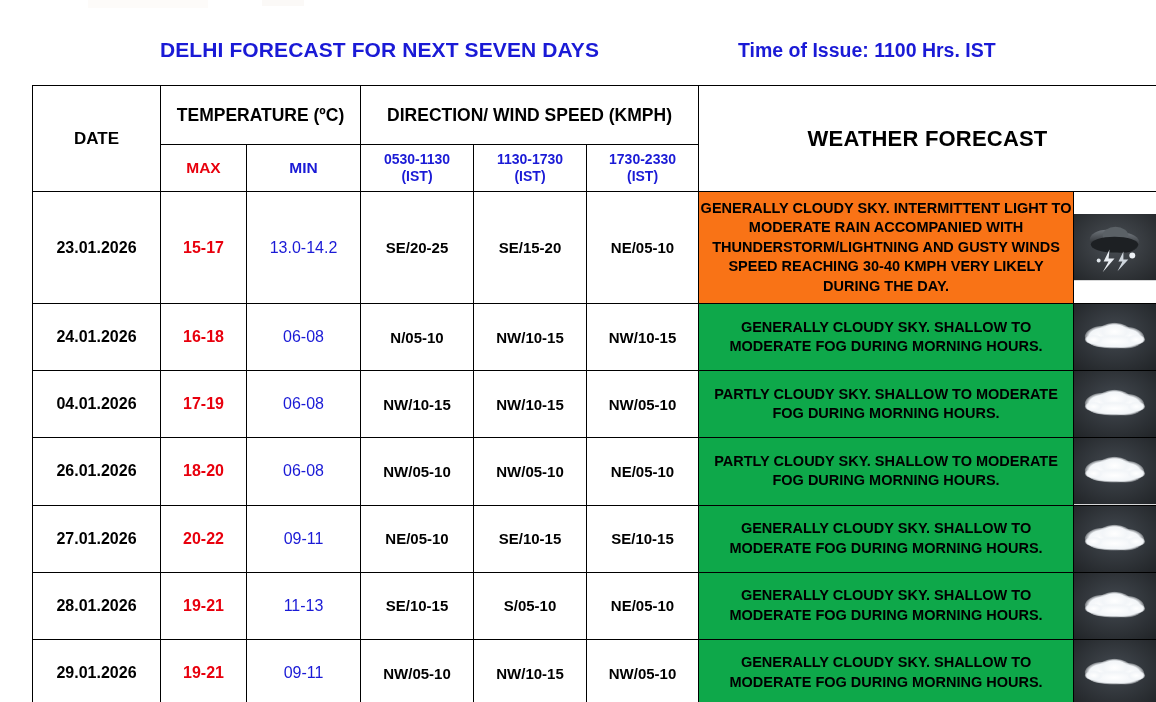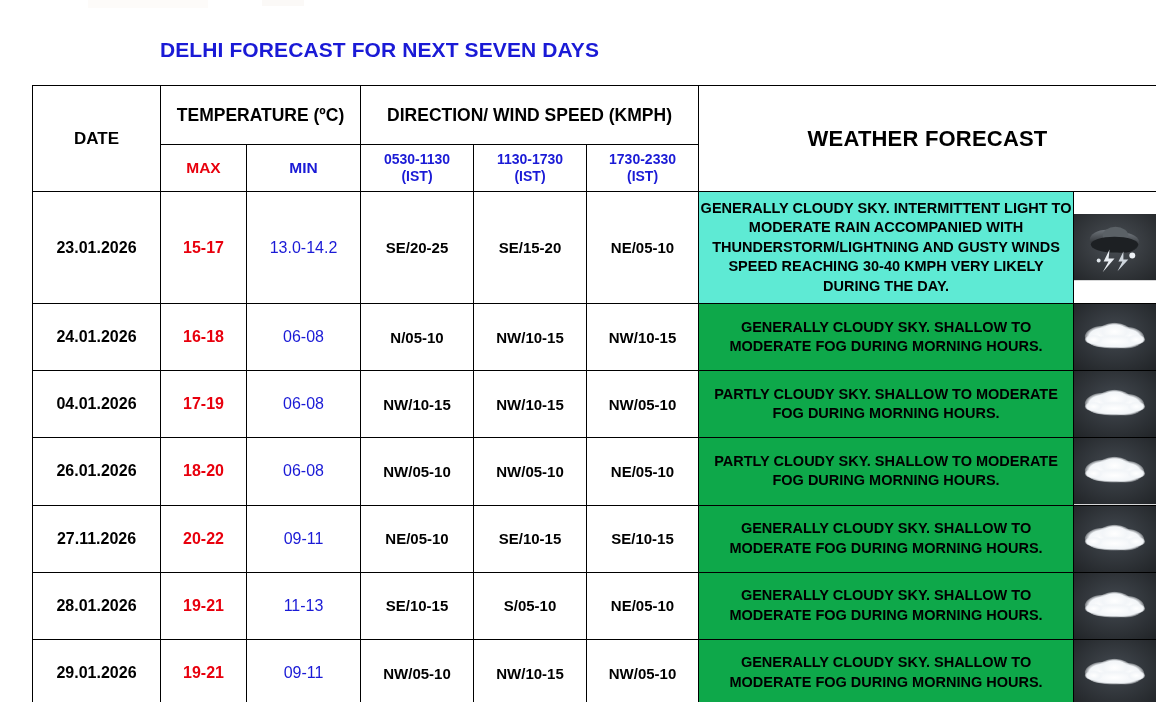--- a/index.html
+++ b/index.html
@@ -143,21 +143,21 @@
     font-weight: bold;
     color: #000;
   }
   td.fc-cell {
     font-size: 14.5px;
     font-weight: bold;
     color: #000;
     line-height: 1.35;
     padding: 4px 6px;
   }
-  td.fc-cell.yellow { background: #5eead4; }
+  td.fc-cell.yellow { background: #f97316; }
   td.fc-cell.green  { background: #0ea84a; }
 
   td.icon-cell {
     padding: 0;
     background: #ffffff;
     height: 100%;
   }
   .icon-box {
     width: 100%;
     height: 100%;
@@ -185,20 +185,21 @@
     <path d="M6 6 Q 24 -8 46 -2 L 46 12 Q 26 6 10 18 Z" fill="#e2631a"></path>
     <path d="M86 6 Q 68 -8 46 -2 L 46 12 Q 66 6 82 18 Z" fill="#1e9243"></path>
     <ellipse cx="46" cy="9" rx="14" ry="10" fill="#f2f2f2" stroke="#bdbdbd" stroke-width="1"></ellipse>
     <ellipse cx="46" cy="16" rx="11" ry="6" fill="#ffffff" stroke="#9a9a9a" stroke-width="1"></ellipse>
     <text x="46" y="18" font-size="5" text-anchor="middle" fill="#6a6a6a" font-family="'Liberation Sans', sans-serif">IMD</text>
   </svg>
 </div>
 
 <div class="titlebar">
   <div class="main-title">DELHI FORECAST FOR NEXT SEVEN DAYS</div>
+  <div class="issue-time">Time of Issue: 1100 Hrs. IST</div>
 </div>
 
 <div class="table-wrap">
   <table class="fc">
     <colgroup>
       <col class="c-date">
         <col class="c-max">
         <col class="c-min">
       <col class="c-w1">
         <col class="c-w2">
@@ -358,21 +359,21 @@
   <ellipse cx="52" cy="34" rx="19" ry="11" fill="url(#fw)"></ellipse>
   <ellipse cx="41" cy="28" rx="16" ry="9" fill="url(#fw)"></ellipse>
   <ellipse cx="41" cy="38" rx="26" ry="7" fill="url(#fw)"></ellipse>
   <ellipse cx="20" cy="36" rx="9" ry="5" fill="url(#fw)"></ellipse>
   <ellipse cx="63" cy="36" rx="9" ry="5" fill="url(#fw)"></ellipse>
 </svg>
             </div>
           </td>
         </tr>
         <tr class="data-row">
-          <td class="date-cell">27.11.2026</td>
+          <td class="date-cell">27.01.2026</td>
           <td class="max-cell">20-22</td>
           <td class="min-cell">09-11</td>
           <td class="wind-cell">NE/05-10</td>
           <td class="wind-cell">SE/10-15</td>
           <td class="wind-cell">SE/10-15</td>
           <td class="fc-cell green">GENERALLY CLOUDY SKY.  SHALLOW TO MODERATE FOG DURING MORNING HOURS.</td>
           <td class="icon-cell">
             <div class="icon-box">
 <svg class="wx" viewBox="0 0 83 67" preserveAspectRatio="none">
   <defs>

